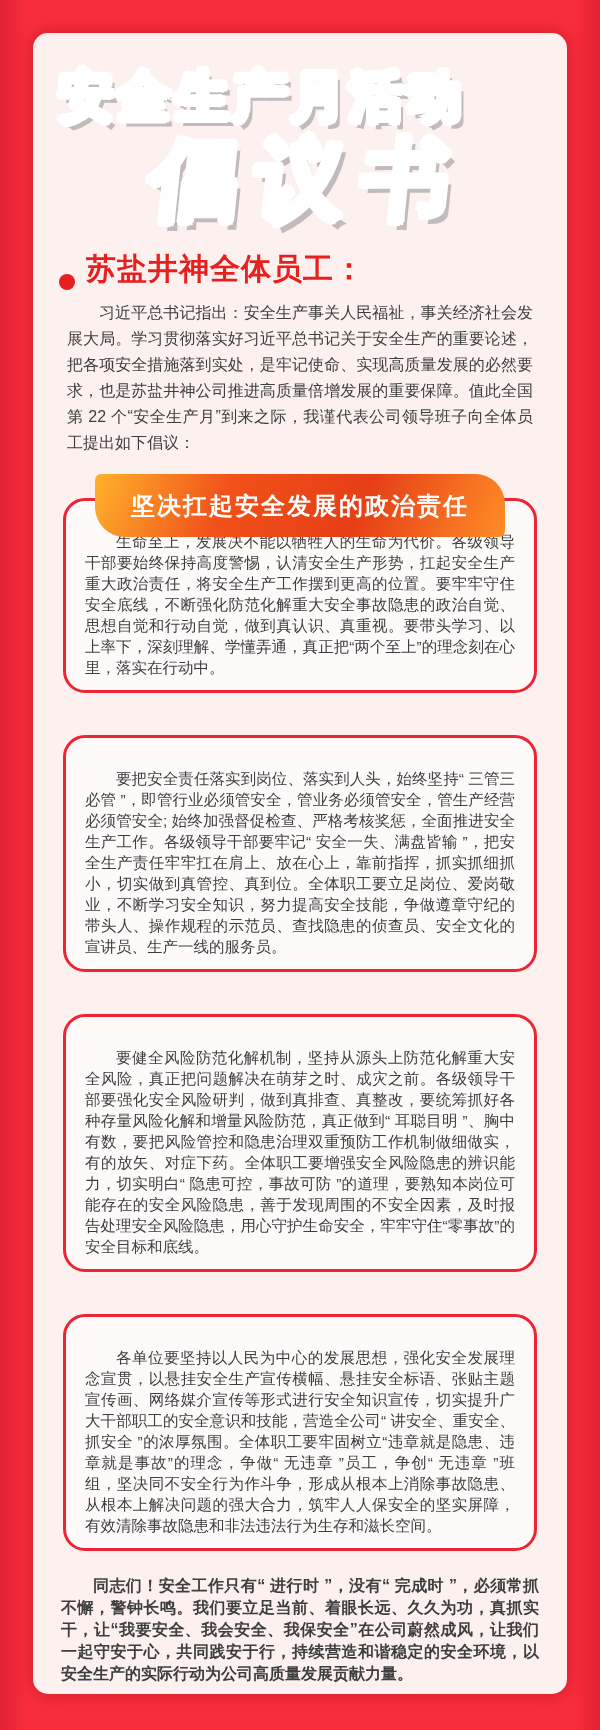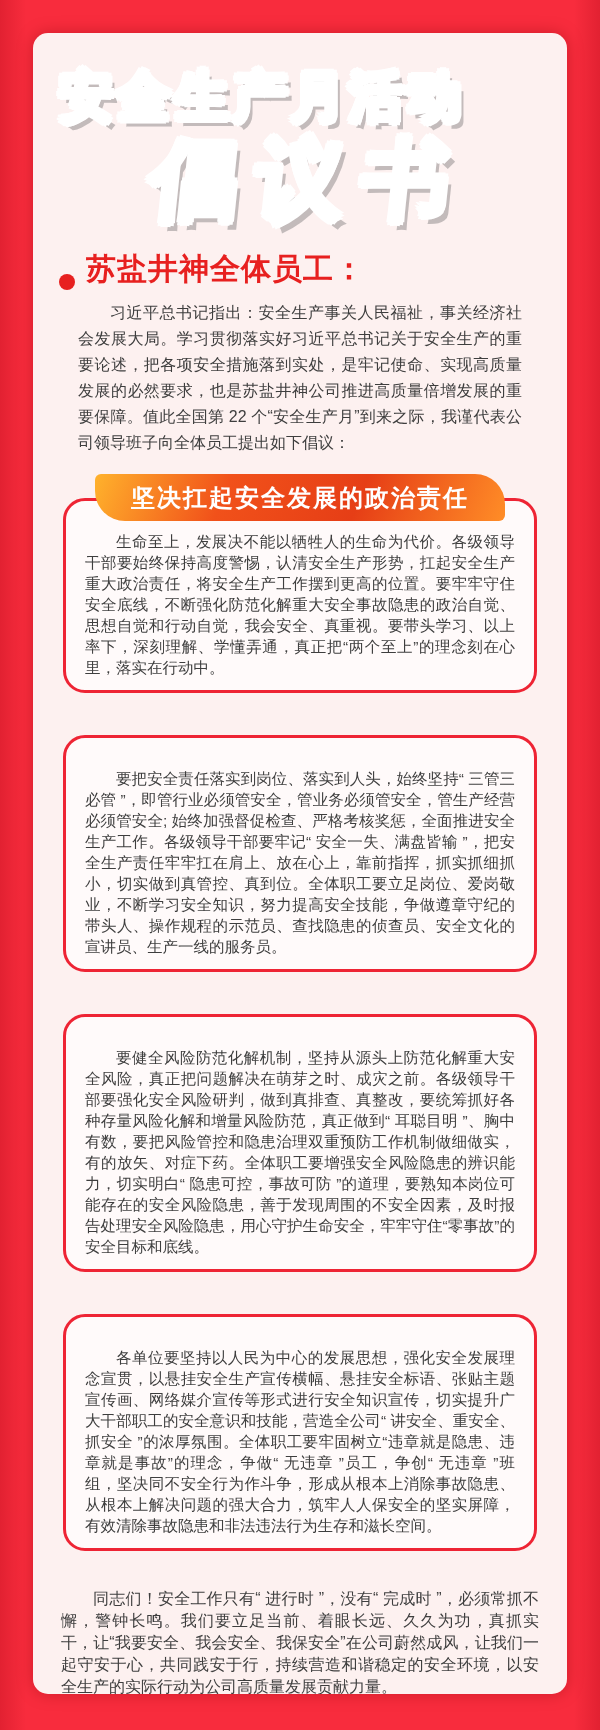--- a/index.html
+++ b/index.html
@@ -58,52 +58,52 @@
     margin:20px 0 0;
     display:flex;align-items:flex-end;gap:11px;
     color:#e7201f;font-weight:800;font-size:30px;letter-spacing:1px;
   }
   .bullet{
     width:16px;height:16px;border-radius:50%;
     background:#e7201f;flex:0 0 auto;
   }
   
   .intro{
-    margin:10px 19px 0;
+    margin:10px 8px 0;
     font-size:16px;line-height:26px;
     color:#3e3e3e;text-align:justify;text-indent:2em;
   }
   
   .section{position:relative;margin:42px 4px 0;}
   .banner{
     position:absolute;top:-24px;left:50%;transform:translateX(-50%);
-    height:47px;padding:0 36px;
+    height:47px;padding:8px 36px;
     display:flex;align-items:center;justify-content:center;
     white-space:nowrap;
     color:#fff;font-size:24px;font-weight:800;letter-spacing:2px;
     border-radius:6px 30px 6px 30px;
     background:linear-gradient(112deg,#ffb22c 0%,#f1511a 32%,#e63e16 64%,#ff8d27 100%);
     z-index:2;
   }
   .box{
     border:3px solid #ee2434;
     border-radius:22px;
     background:#fffafa;
     padding:30px 19px 12px;
     position:relative;z-index:1;
   }
   .box p{
     margin:0;
     font-size:15.5px;line-height:21px;
     color:#3e3e3e;text-align:justify;text-indent:2em;
   }
   .closing{
-    margin:37px 2px 0;
+    margin:24px 2px 0;
     font-size:16px;line-height:22px;
-    color:#3e3e3e;text-align:justify;text-indent:2em;
+    color:#3e3e3e;text-align:justify;text-indent:2em;font-weight:bold;
   }
   
   .signature{margin-top:14px;text-align:right;color:#f0242b;font-weight:800;}
   .signature .company{font-size:22px;padding-right:6px;letter-spacing:1px;}
 </style>
 </head>
 <body>
 
 <div class="frame-shade"></div>
 
@@ -115,21 +115,21 @@
   <div class="salutation">
     <span class="bullet"></span>
     <span>苏盐井神全体员工：</span>
   </div>
 
   <p class="intro">习近平总书记指出：安全生产事关人民福祉，事关经济社会发展大局。学习贯彻落实好习近平总书记关于安全生产的重要论述，把各项安全措施落到实处，是牢记使命、实现高质量发展的必然要求，也是苏盐井神公司推进高质量倍增发展的重要保障。值此全国第 22 个“安全生产月”到来之际，我谨代表公司领导班子向全体员工提出如下倡议：</p>
 
   <section class="section">
     <div class="banner">坚决扛起安全发展的政治责任</div>
     <div class="box">
-      <p>生命至上，发展决不能以牺牲人的生命为代价。各级领导干部要始终保持高度警惕，认清安全生产形势，扛起安全生产重大政治责任，将安全生产工作摆到更高的位置。要牢牢守住安全底线，不断强化防范化解重大安全事故隐患的政治自觉、思想自觉和行动自觉，我会安全、真重视。要带头学习、以上率下，深刻理解、学懂弄通，真正把“两个至上”的理念刻在心里，落实在行动中。</p>
+      <p>生命至上，发展决不能以牺牲人的生命为代价。各级领导干部要始终保持高度警惕，认清安全生产形势，扛起安全生产重大政治责任，将安全生产工作摆到更高的位置。要牢牢守住安全底线，不断强化防范化解重大安全事故隐患的政治自觉、思想自觉和行动自觉，做到真认识、真重视。要带头学习、以上率下，深刻理解、学懂弄通，真正把“两个至上”的理念刻在心里，落实在行动中。</p>
     </div>
   </section>
 
   <section class="section">
     <div class="box">
       <p>要把安全责任落实到岗位、落实到人头，始终坚持“ 三管三必管 ”，即管行业必须管安全，管业务必须管安全，管生产经营必须管安全; 始终加强督促检查、严格考核奖惩，全面推进安全生产工作。各级领导干部要牢记“ 安全一失、满盘皆输 ”，把安全生产责任牢牢扛在肩上、放在心上，靠前指挥，抓实抓细抓小，切实做到真管控、真到位。全体职工要立足岗位、爱岗敬业，不断学习安全知识，努力提高安全技能，争做遵章守纪的带头人、操作规程的示范员、查找隐患的侦查员、安全文化的宣讲员、生产一线的服务员。</p>
     </div>
   </section>
 
   <section class="section">

